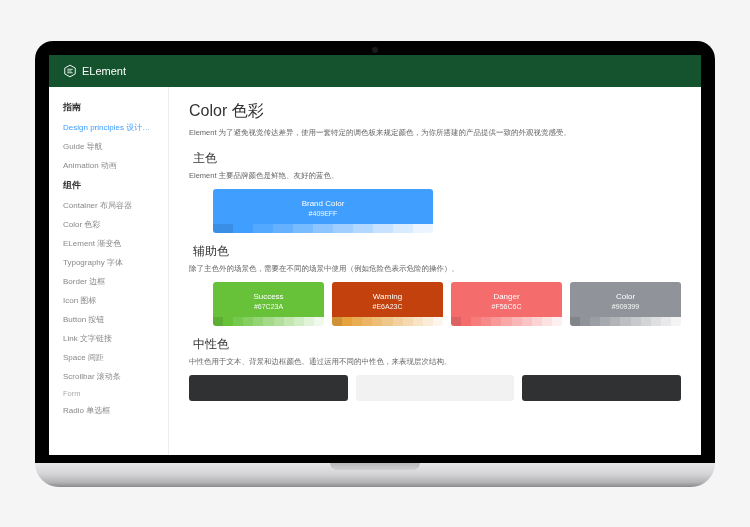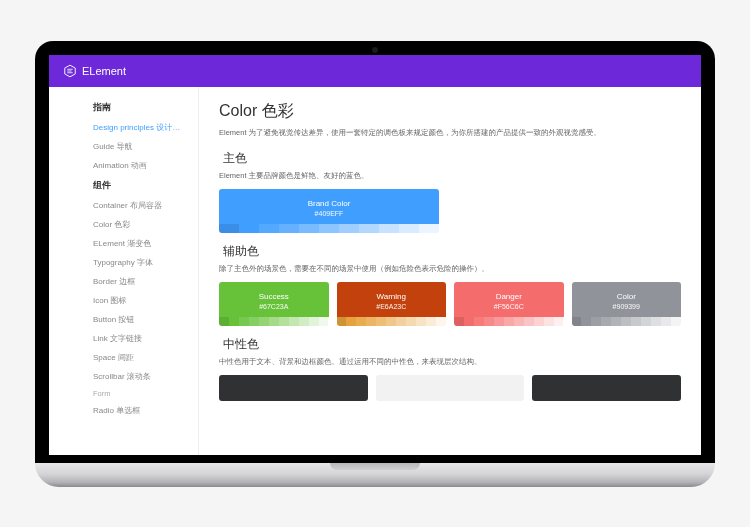--- a/index.html
+++ b/index.html
@@ -53,39 +53,38 @@
   left: 50%;
   transform: translateX(-50%);
   width: 90px;
   height: 7px;
   background: linear-gradient(180deg,#b8b8ba,#cfcfd1);
   border-radius: 0 0 8px 8px;
 }
 
 
 .app-header {
-  background: #6d28d9;
+  background: #14532d;
   color: #fff;
   height: 32px;
   display: flex;
   align-items: center;
   padding: 0 14px;
 }
 .app-logo {
   display: flex;
   align-items: center;
   gap: 5px;
   font-size: 11px;
   font-weight: 500;
 }
 .app-logo svg { width: 14px; height: 14px; }
 .app-body {
   display: flex;
   height: calc(100% - 32px);
-  padding-left: 30px;
 }
 .sidebar {
   width: 120px;
   border-right: 1px solid #eee;
   padding: 10px 0;
   overflow: hidden;
   flex-shrink: 0;
 }
 .side-group-title {
   font-size: 9px;
@@ -131,20 +130,21 @@
   margin: 10px 0 4px 4px;
 }
 .section-desc {
   font-size: 7.5px;
   color: #666;
   margin-bottom: 8px;
 }
 .color-row {
   display: flex;
   gap: 8px;
+  margin-left: 24px;
 }
 .color-card {
   flex: 1;
   border-radius: 3px;
   overflow: hidden;
 }
 .color-main {
   color: #fff;
   text-align: center;
   padding: 10px 0 6px 0;

